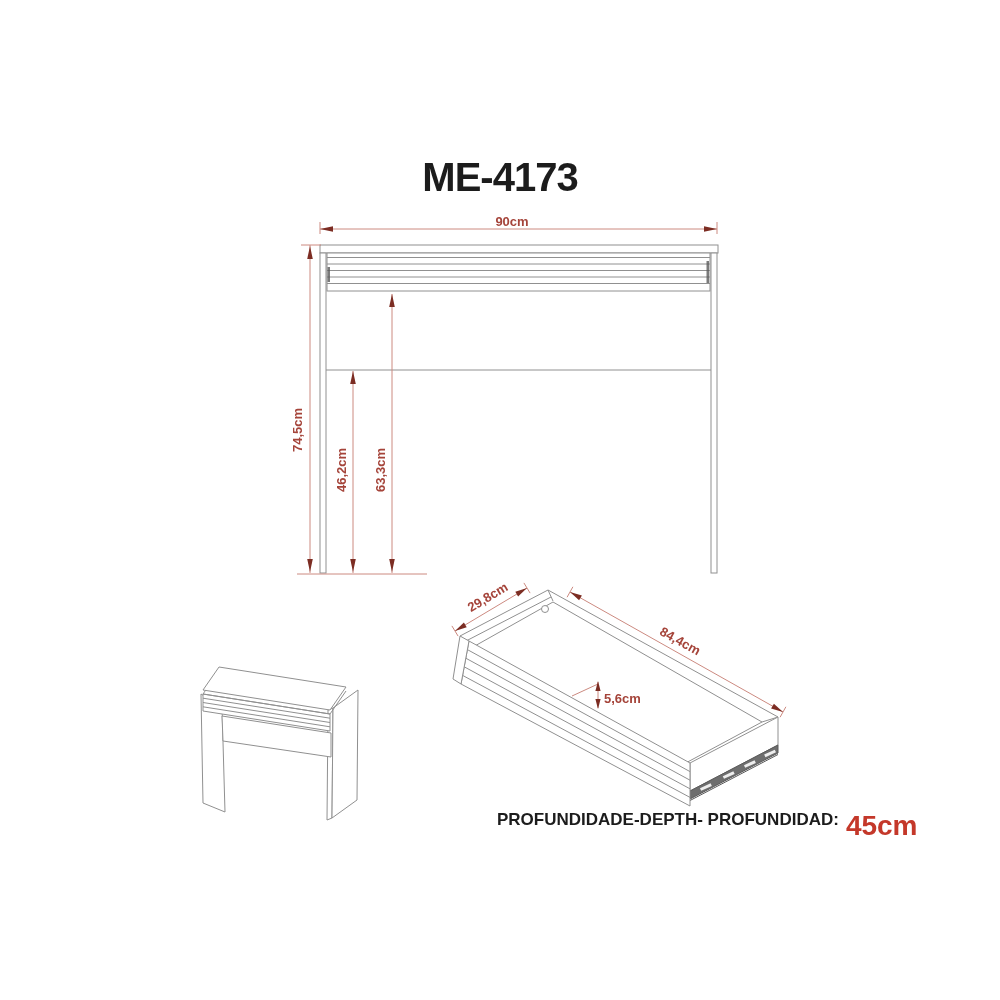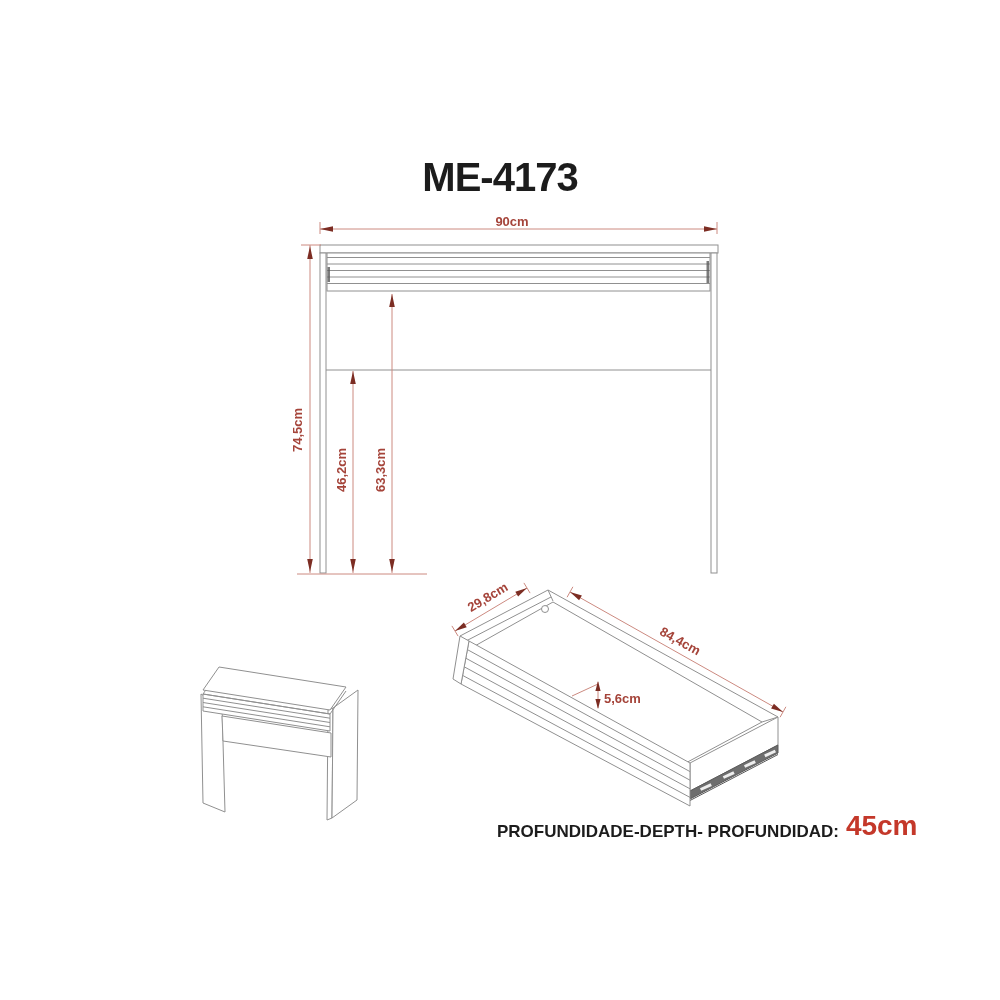--- a/index.html
+++ b/index.html
@@ -17,21 +17,21 @@
     color:#1c1c1c;
   }
   #drawing{position:absolute;left:0;top:0;}
   .dim-text{
     fill:#a5443a;
     font-family:"Liberation Sans", sans-serif;
     font-size:13px;font-weight:bold;
   }
   #footer{
     position:absolute;left:497px;top:810px;
-    display:flex;align-items:flex-end;gap:7px;
+    display:flex;align-items:flex-start;gap:7px;
     white-space:nowrap;
   }
   #footer .cap{font-size:17px;font-weight:bold;color:#1c1c1c;}
   #footer .val{font-size:28px;font-weight:bold;color:#c4382a;}
 </style>
 </head>
 <body>
 
 <div id="canvas">
 

